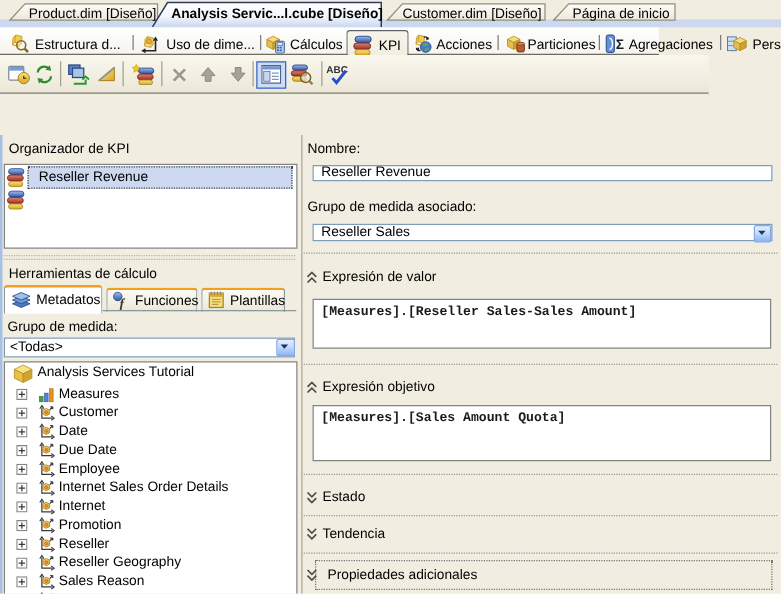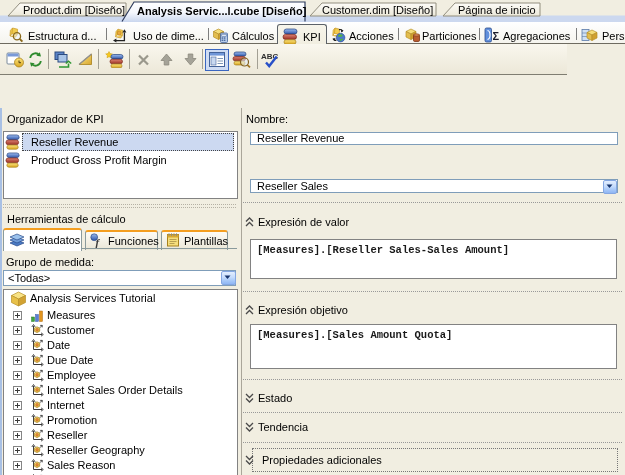--- a/index.html
+++ b/index.html
@@ -59,21 +59,21 @@
   <path d="M8 16 L20 3 L126 3 L126 16 Z" fill="url(#tabin)" stroke="#928e7f" stroke-width="1"></path>
   <path d="M310 16 L322 3 L436 3 L436 16 Z" fill="url(#tabin)" stroke="#928e7f" stroke-width="1"></path>
   <path d="M443 16 L455 3 L540 3 L540 16 Z" fill="url(#tabin)" stroke="#928e7f" stroke-width="1"></path>
   <path d="M122 21.5 L134 2 L305 2 L305 21.5" fill="url(#tabact)" stroke="#2e3c5e" stroke-width="1.2"></path>
   <text x="23" y="14" font-size="11" fill="#000">Product.dim [Diseño]</text>
   <text x="322" y="14" font-size="11" fill="#000">Customer.dim [Diseño]</text>
   <text x="458" y="14" font-size="11" fill="#000">Página de inicio</text>
   <text x="137" y="14.5" font-size="11" font-weight="bold" fill="#000">Analysis Servic...l.cube [Diseño]</text>
 </svg>
 
-<div class="abs" id="subtabs" style="left:0;top:22px;width:625px;height:21px;
+<div class="abs" id="subtabs" style="left:0;top:22px;width:527px;height:21px;
   background:linear-gradient(#ffffff,#f5f4ee);border-bottom:1px solid #6e6b60;">
 <svg class="ticon" style="left:7px" width="17" height="16" viewBox="0 0 17 16">
  <path d="M5.5 1 L10.6 2.2 L10.2 7.8 L4.9 6.8 Z M5.5 1 L3.4 3.4 L3 9 L4.9 6.8 M10.2 7.8 L8.4 10.2 L3 9" fill="#f2cc4e" stroke="#c89a28" stroke-width="0.7"></path>
  <circle cx="10" cy="9.2" r="3.6" fill="rgba(235,243,252,0.45)" stroke="#8a6a1c" stroke-width="1.3"></circle>
  <line x1="12.7" y1="11.9" x2="15.4" y2="14.6" stroke="#8a6a1c" stroke-width="2"></line>
 </svg>
 <div class="ttxt" style="left:28px">Estructura d...</div>
 <div class="tsep" style="left:106px"></div>
 <svg class="ticon" style="left:112px" width="17" height="16" viewBox="0 0 17 16">
  <path d="M6 2.2 L10.8 3.4 L10.4 8.6 L5.4 7.8 Z M6 2.2 L4 4.6 L3.6 9.8 L5.4 7.8 M10.4 8.6 L8.8 11 L3.6 9.8" fill="#f2cc4e" stroke="#c89a28" stroke-width="0.7"></path>
@@ -224,21 +224,20 @@
    <rect x="2" y="1" width="13" height="5" rx="2.5" fill="url(#gB)" stroke="#23407c" stroke-width="0.7"></rect>
    <rect x="1" y="6.4" width="13.5" height="5" rx="2.5" fill="url(#gR)" stroke="#7c241a" stroke-width="0.7"></rect>
    <rect x="2" y="11.8" width="12" height="4.4" rx="2.2" fill="url(#gY)" stroke="#a8811c" stroke-width="0.7"></rect>
   </svg>
   <div class="lbl" style="left:31px;top:28px;">Reseller Revenue</div>
   <svg class="abs" style="left:5px;top:44px" width="16" height="16" viewBox="0 0 17 17">
    <rect x="2" y="1" width="13" height="5" rx="2.5" fill="url(#gB)" stroke="#23407c" stroke-width="0.7"></rect>
    <rect x="1" y="6.4" width="13.5" height="5" rx="2.5" fill="url(#gR)" stroke="#7c241a" stroke-width="0.7"></rect>
    <rect x="2" y="11.8" width="12" height="4.4" rx="2.2" fill="url(#gY)" stroke="#a8811c" stroke-width="0.7"></rect>
   </svg>
-  <div class="lbl" style="left:31px;top:46px;">Product Gross Profit Margin</div>
   <div class="dotline" style="left:3px;top:96px;width:233px;border-top-color:#b5b1a4;"></div>
   <div class="dotline" style="left:3px;top:99px;width:233px;border-top-color:#b5b1a4;"></div>
   <div class="lbl" style="left:7px;top:105px;">Herramientas de cálculo</div>
 
   <div class="abs" style="left:3px;top:120px;width:77px;height:21px;background:#fff;
     border:1px solid #8a9a9c;border-bottom:none;border-top:2px solid #f49e20;border-radius:3px 3px 0 0;"></div>
   <div class="abs" style="left:85px;top:122px;width:71px;height:18px;background:linear-gradient(#fdfbf5,#eae6d6);
     border:1px solid #8a9a9c;border-bottom:none;border-top:2px solid #f49e20;border-radius:3px 3px 0 0;"></div>
   <div class="abs" style="left:161px;top:122px;width:65px;height:18px;background:linear-gradient(#fdfbf5,#eae6d6);
     border:1px solid #8a9a9c;border-bottom:none;border-top:2px solid #f49e20;border-radius:3px 3px 0 0;"></div>
@@ -457,20 +456,21 @@
    <path d="M1.8 4 L3.5 1.5 L5.2 4" stroke="#3a3a3a" stroke-width="0.9" fill="none"></path>
    <path d="M11 9.8 L13.3 11.5 L11 13.2" stroke="#3a3a3a" stroke-width="0.9" fill="none"></path>
    <path d="M9.8 4.8 L12.2 2.4 M12.2 2.4 h-2 M12.2 2.4 v2" stroke="#3a3a3a" stroke-width="0.9" fill="none"></path>
    <path d="M7 3.8 L9.7 5.2 V8.2 L7 9.6 L4.3 8.2 V5.2 Z" fill="url(#gGold)" stroke="#a8811c" stroke-width="0.7"></path>
    <circle cx="7" cy="6.7" r="1.3" fill="#e8893c" stroke="#b85c18" stroke-width="0.4"></circle>
   </svg>
   <div class="lbl" style="left:47px;top:381px;">Ship Date</div>
   <div class="lbl" style="left:246px;top:5px;text-align:center;">Nombre:</div>
   <div class="field" style="left:250px;top:24px;width:366px;height:11px;"></div>
   <div class="lbl" style="left:257px;top:24px;">Reseller Revenue</div>
+  <div class="lbl" style="left:246px;top:52px;">Grupo de medida asociado:</div>
   <div class="field" style="left:250px;top:71px;width:366px;height:12px;"></div>
   <div class="lbl" style="left:257px;top:72px;">Reseller Sales</div>
   <div class="xpbtn" style="left:603px;top:72px;width:12px;height:12px;"></div>
   <svg class="abs" style="left:606px;top:76px" width="7" height="5" viewBox="0 0 7 5">
    <path d="M0.5 0.5 L3.5 4 L6.5 0.5 Z" fill="#17346d"></path>
   </svg>
 
   <div class="dotline" style="left:243px;top:94px;width:379px;"></div>
   <svg class="abs" style="left:245px;top:109px" width="9" height="10" viewBox="0 0 9 10">
    <path d="M1 4.5 L4.5 1 L8 4.5 M1 9 L4.5 5.5 L8 9" stroke="#4a4a4a" stroke-width="1.3" fill="none"></path>

